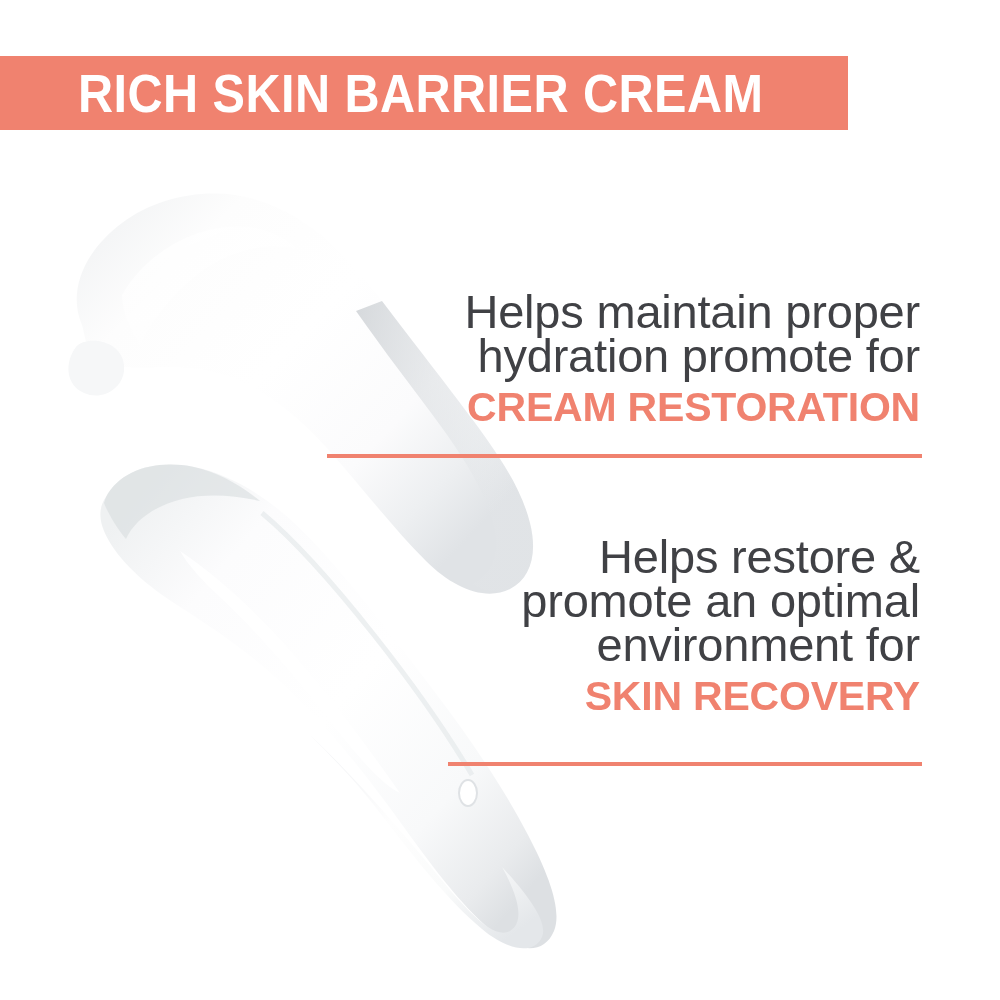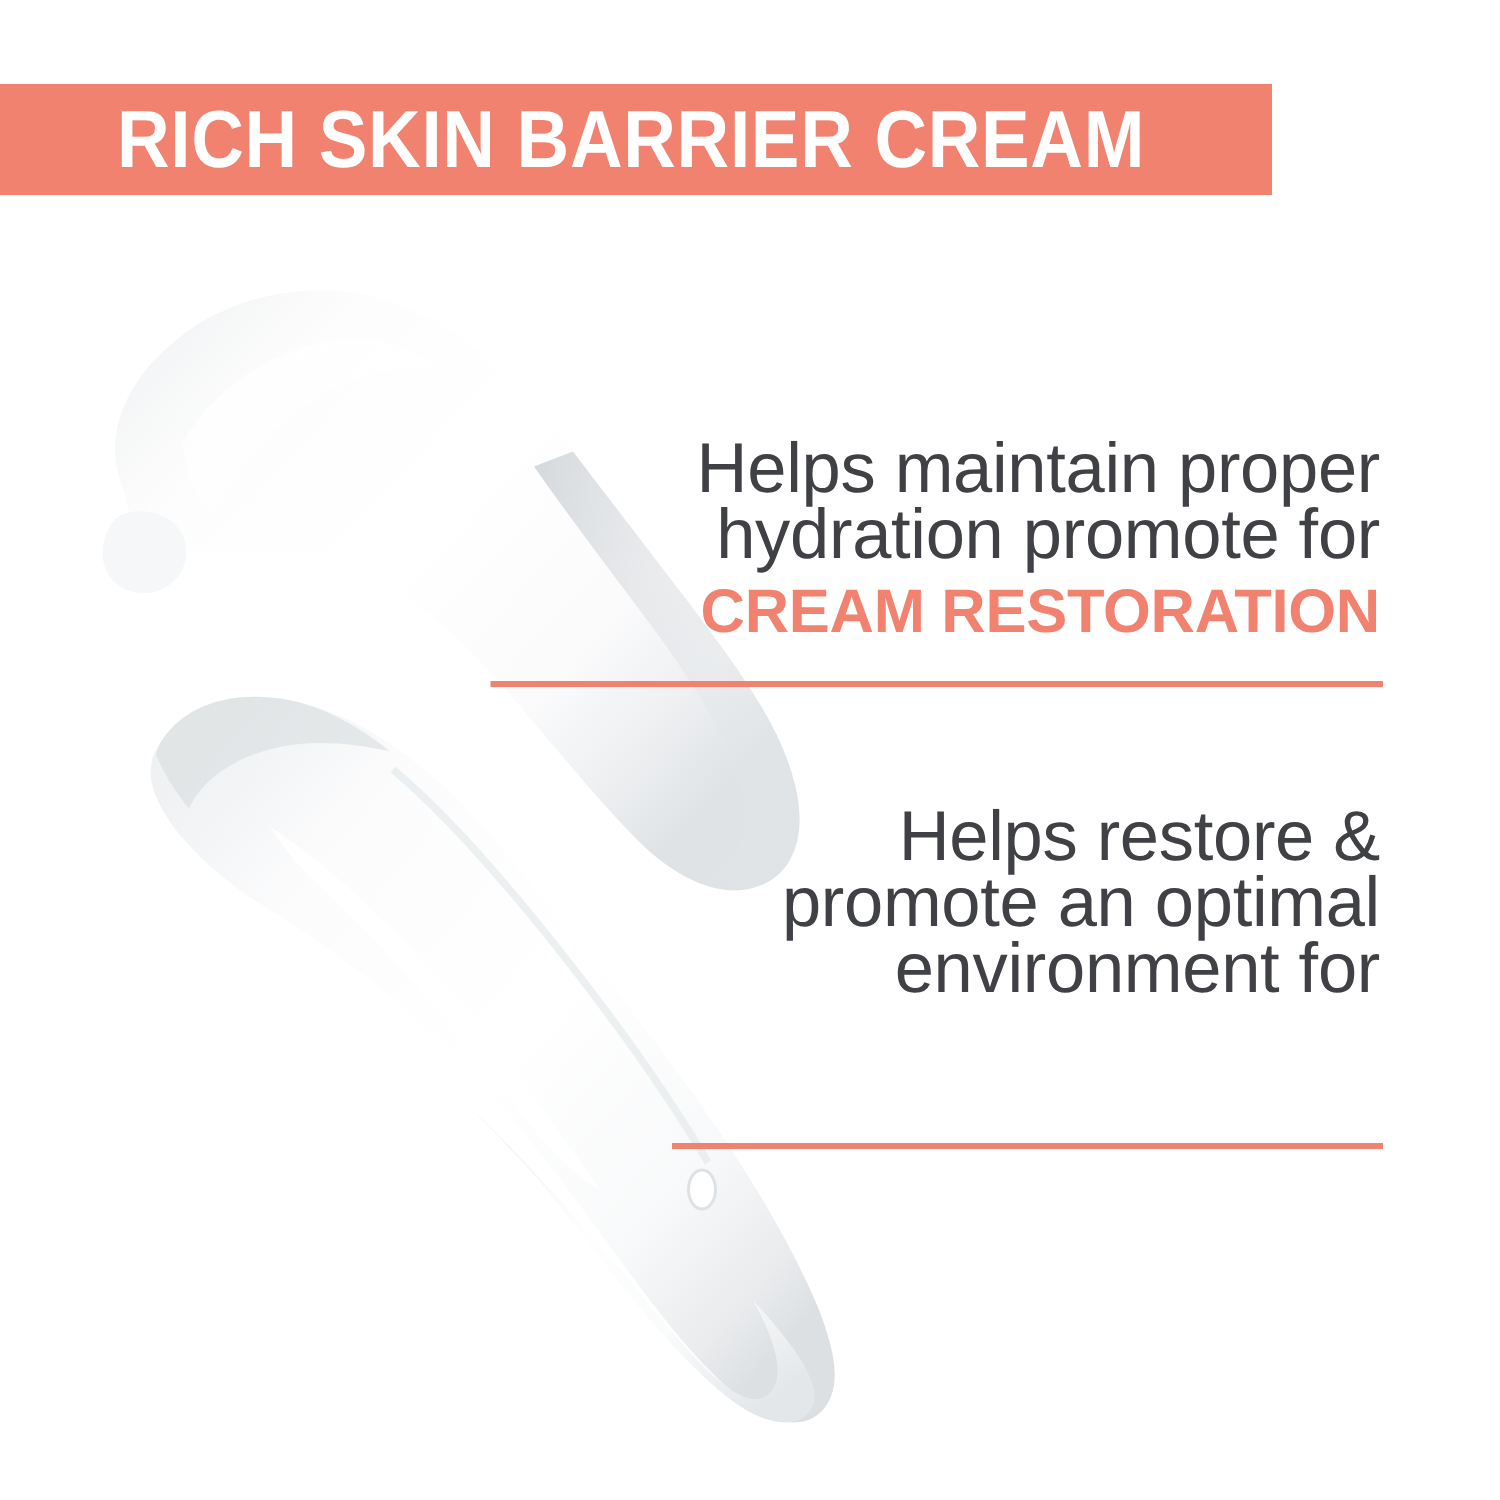--- a/index.html
+++ b/index.html
@@ -237,19 +237,20 @@
     <span class="feature-line">hydration promote for</span>
     <span class="feature-headline">CREAM RESTORATION</span>
   </div>
 
   <div class="divider" id="divider-1"></div>
 
   <div class="feature-block" id="feature-2">
     <span class="feature-line">Helps restore &amp;</span>
     <span class="feature-line">promote an optimal</span>
     <span class="feature-line">environment for</span>
+    <span class="feature-headline">SKIN RECOVERY</span>
   </div>
 
   <div class="divider" id="divider-2"></div>
 
   <div class="footer-bar"></div>
 
 </div>
 
 </body></html>

